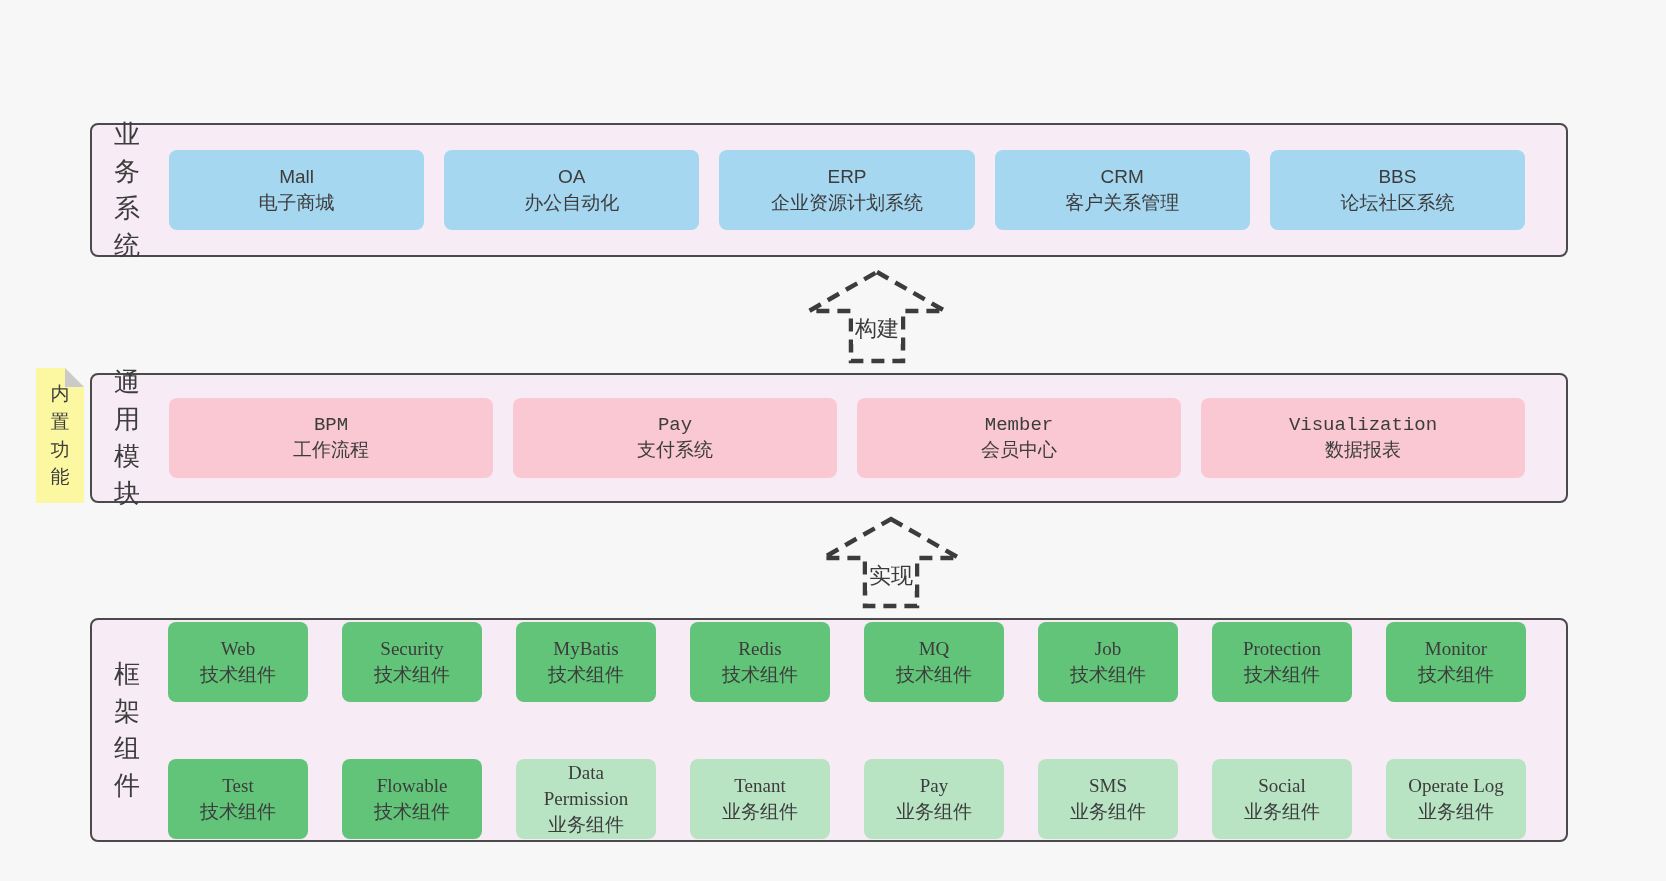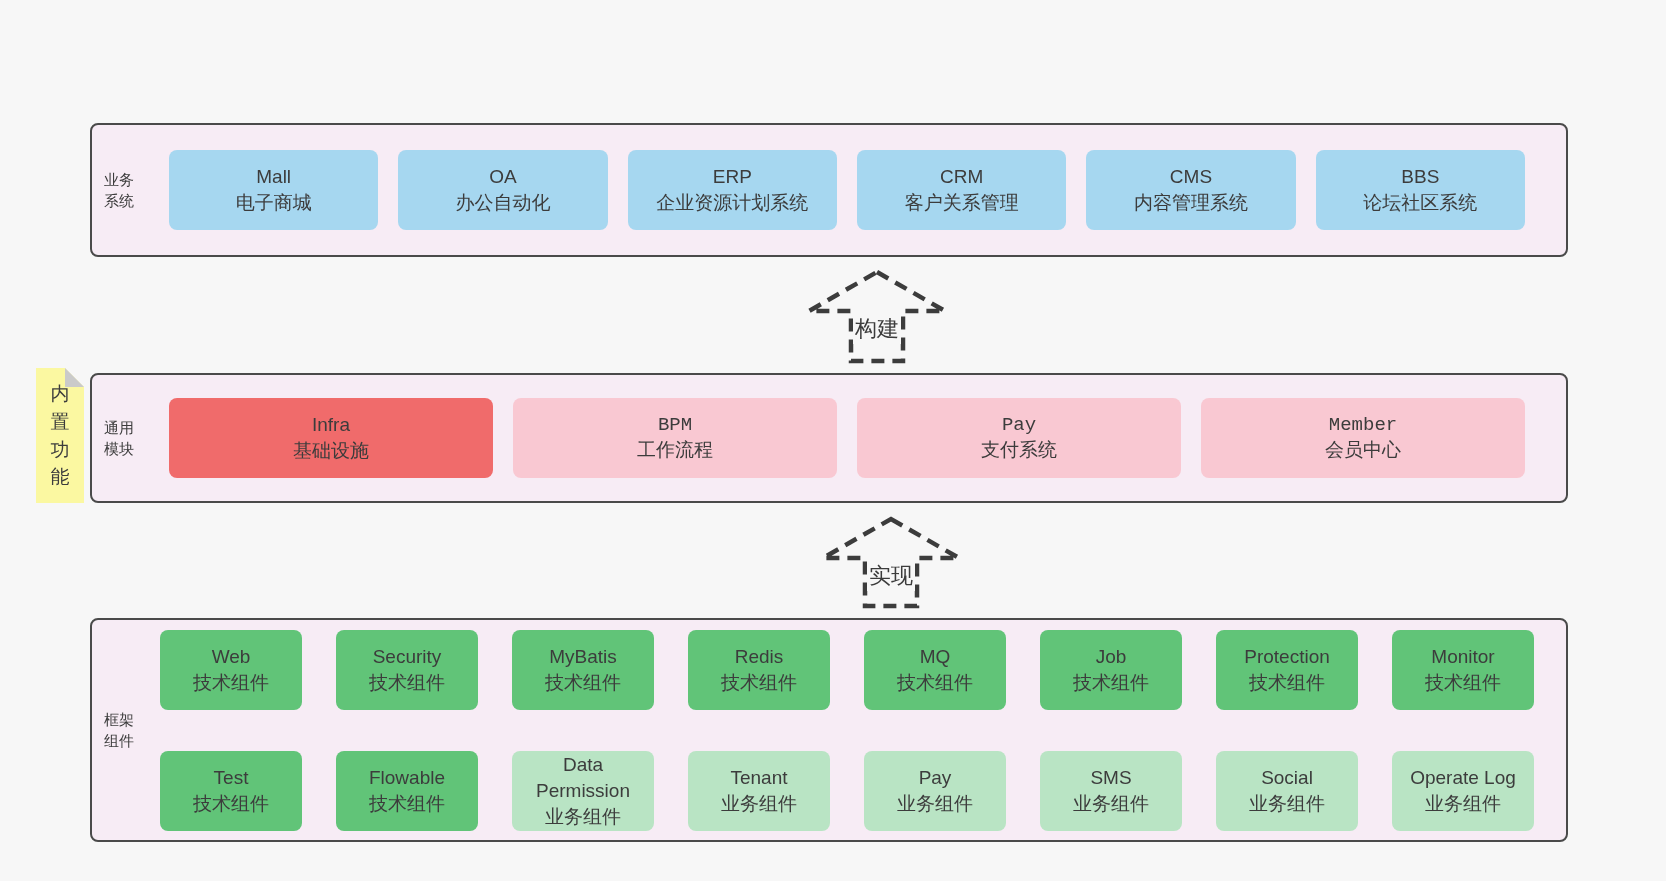--- a/index.html
+++ b/index.html
@@ -14,26 +14,26 @@
     position:absolute; left:90px; width:1478px; box-sizing:border-box;
     background:var(--panel-bg,#F7ECF5);
     border:2px solid var(--panel-border,#4A4A4A);
     border-radius:8px;
     display:flex; align-items:center; padding:0 12px;
   }
   .panel-1 { top:123px; height:134px; }
   .panel-2 { top:373px; height:130px; }
   .panel-3 { top:618px; height:224px; }
   .v-label {
-    flex:0 0 36px; width:36px; font-size:15px; line-height:1.42;
-    text-align:left; word-break:break-all;
+    flex:0 0 36px; width:36px; font-size:26px; line-height:1.42;
+    text-align:right; word-break:break-all;
   }
   .boxes { flex:1; display:flex; margin:0 29px; gap:20px; }
   .rows  { flex:1; display:flex; flex-direction:column; gap:25px; margin:0 12px; }
-  .rows .boxes { margin:8px; gap:34px; }
+  .rows .boxes { margin:16px; gap:34px;font-family:Liberation Serif, serif; }
   .box {
     flex:1; height:80px; border-radius:8px; box-sizing:border-box;
     display:flex; flex-direction:column; align-items:center; justify-content:center;
     text-align:center; padding:2px 8px; font-size:19px; line-height:26px;
   }
   .c-blue   { background:var(--box-blue,#A6D7F0); }
   .c-red    { background:var(--box-red,#F06B6B); }
   .c-pink   { background:var(--box-pink,#F9C8D2);font-family:Liberation Mono, monospace; }
   .c-green  { background:var(--box-green,#61C478); }
   .c-lgreen { background:var(--box-lightgreen,#B9E4C4); }
@@ -82,55 +82,51 @@
       </div>
       <div class="box c-blue">
         <div>ERP</div>
         <div>企业资源计划系统</div>
       </div>
       <div class="box c-blue">
         <div>CRM</div>
         <div>客户关系管理</div>
       </div>
       <div class="box c-blue">
-        <div>CMS</div>
-        <div>内容管理系统</div>
-      </div>
-      <div class="box c-blue">
         <div>BBS</div>
         <div>论坛社区系统</div>
       </div>
     </div>
   </section>
 
   <div class="arrow arrow-1">
     <svg width="144" height="97" viewBox="0 0 144 97">
       <polygon points="72,4 140,43 98,43 98,93 46,93 46,43 4,43" fill="none" stroke="#3C3C3C" stroke-width="4.5" stroke-dasharray="13 8"></polygon>
     </svg>
     <span class="arrow-label">构建</span>
   </div>
 
   <section class="panel panel-2">
     <div class="v-label">通用模块</div>
     <div class="boxes">
-      <div class="box c-red">
-        <div>Infra</div>
-        <div>基础设施</div>
-      </div>
       <div class="box c-pink">
         <div>BPM</div>
         <div>工作流程</div>
       </div>
       <div class="box c-pink">
         <div>Pay</div>
         <div>支付系统</div>
       </div>
       <div class="box c-pink">
         <div>Member</div>
         <div>会员中心</div>
+      </div>
+      <div class="box c-pink">
+        <div>Visualization</div>
+        <div>数据报表</div>
       </div>
     </div>
   </section>
 
   <div class="arrow arrow-2">
     <svg width="144" height="95" viewBox="0 0 144 95">
       <polygon points="72,4 140,43 98,43 98,91 46,91 46,43 4,43" fill="none" stroke="#3C3C3C" stroke-width="4.5" stroke-dasharray="13 8"></polygon>
     </svg>
     <span class="arrow-label">实现</span>
   </div>

